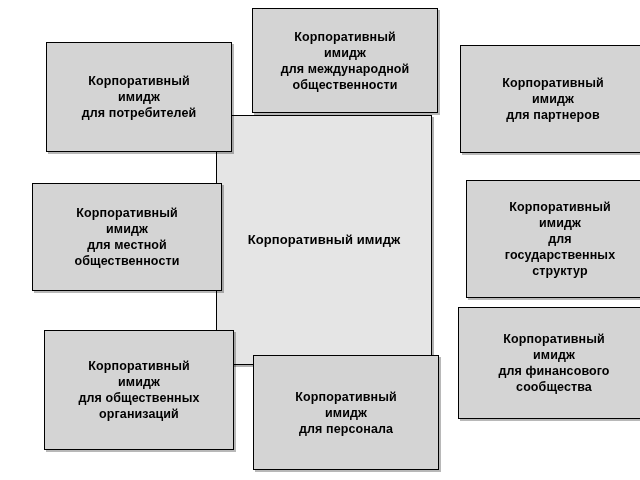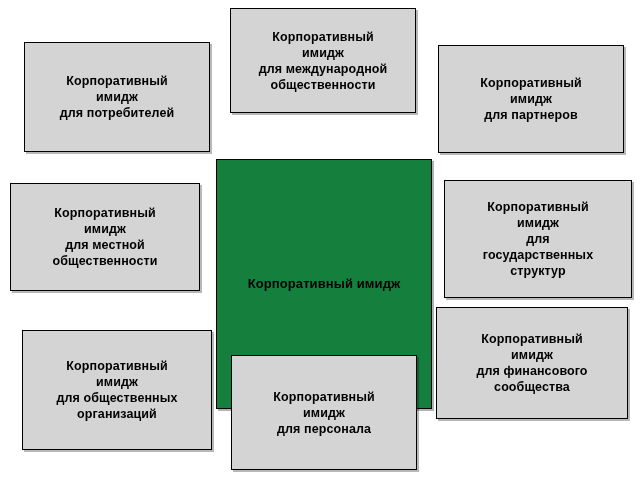--- a/index.html
+++ b/index.html
@@ -30,27 +30,27 @@
     color: #000000;
     font-weight: bold;
     line-height: 1.28;
     letter-spacing: 0.1px;
   }
   .satellite {
     background: #d4d4d4;
     font-size: 12.5px;
     box-shadow: 2px 2px 0 rgba(0,0,0,0.28);
     padding: 4px 5px;
+    margin-left: 22px;
   }
   .center {
-    background: #15803d;
+    background: #e5e5e5;
     font-size: 13px;
     box-shadow: 2px 2px 0 rgba(0,0,0,0.30);
     padding: 6px;
-    margin-top: 44px;
   }
   .node-text {
     white-space: pre-line;
     display: block;
     width: 100%;
   }
   
   #n-center   { left: 216px; top: 115px;  width: 216px; height: 250px; }
   #n-intl     { left: 230px; top: 8px;    width: 186px; height: 105px; }
   #n-consumer { left: 24px;  top: 42px;   width: 186px; height: 110px; }

